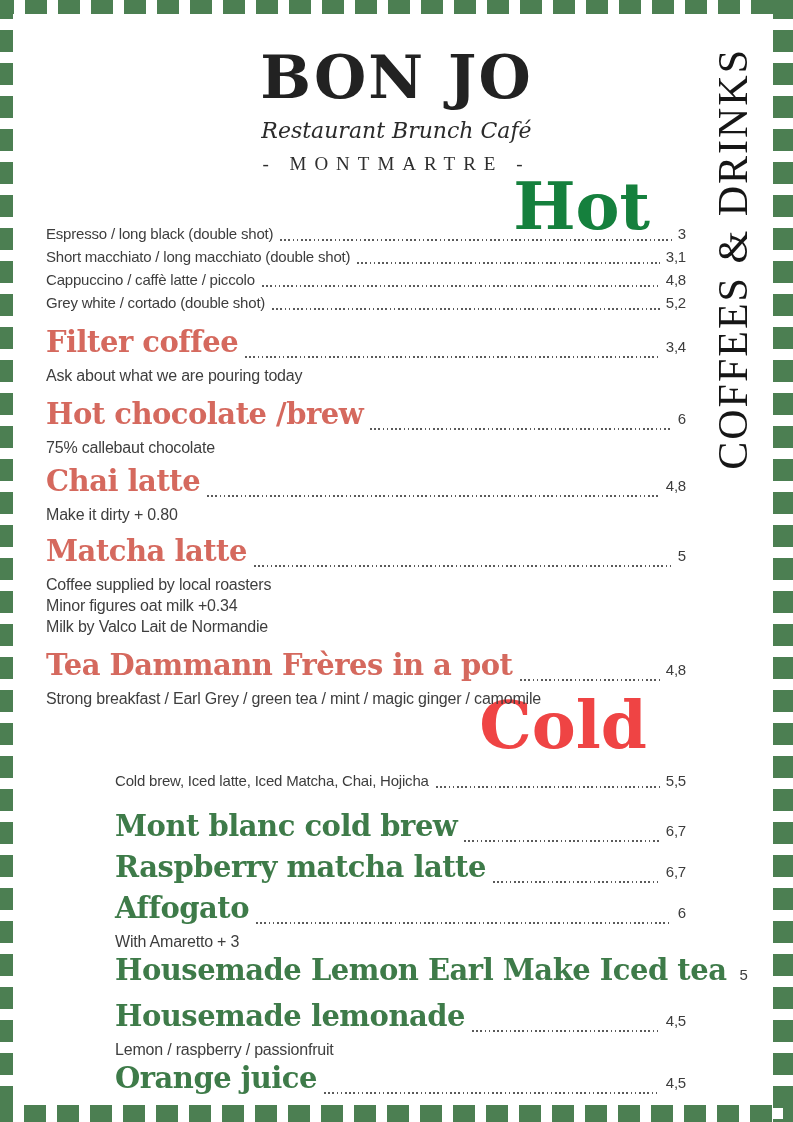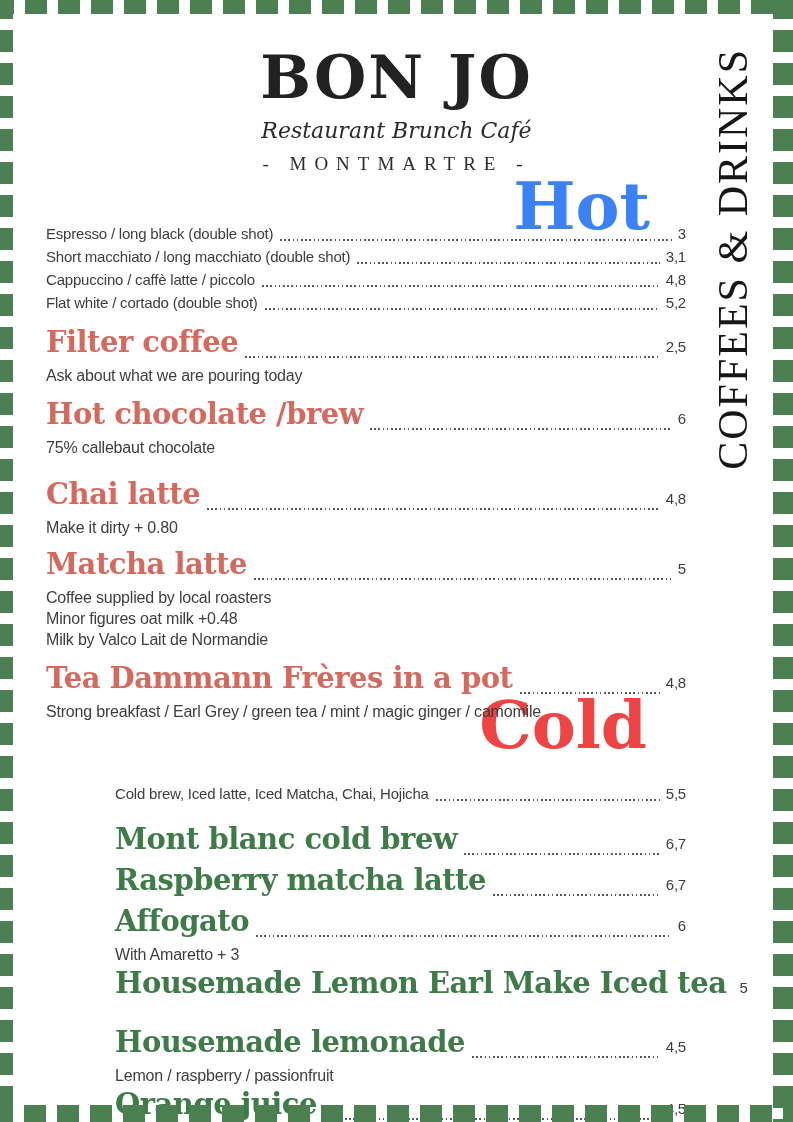--- a/index.html
+++ b/index.html
@@ -80,21 +80,21 @@
   
   .watermark {
     position: absolute;
     font-family: "DejaVu Serif", serif;
     font-weight: bold;
     font-size: 66px;
     line-height: 1;
     z-index: 0;
     pointer-events: none;
   }
-  .wm-hot  { top: 173px; right: 143px; color: #3b82f6; }
+  .wm-hot  { top: 173px; right: 143px; color: #15803d; }
   .wm-cold { top: 692px; right: 146px; color: #ef4444; }
 
   
   .content {
     position: relative;
     z-index: 1;
     margin-left: 46px;
     width: 640px;
   }
   .row { display: flex; align-items: baseline; }
@@ -136,21 +136,21 @@
   .fnote {
     font-size: 16px;
     line-height: 21px;
     letter-spacing: -0.2px;
     color: #3e3e3e;
   }
 
   .cold-section { margin-left: 69px; }
   .cold-section .simple-list { margin-top: 60px; }
 
-  .mt10 { margin-top: 10px; } .mt8 { margin-top: 8px; } .mt5 { margin-top: 18px; }
+  .mt10 { margin-top: 10px; } .mt8 { margin-top: 8px; } .mt5 { margin-top: 5px; }
   .mt7 { } .mt16 { margin-top: 16px; }
 </style>
 </head>
 <body>
 
 <div class="page">
 
   <div class="b-top"></div>
   <div class="b-bottom"></div>
   <div class="b-left"></div>
@@ -179,31 +179,31 @@
         <span class="item-name">Short macchiato / long macchiato (double shot)</span>
         <span class="leader"></span>
         <span class="price">3,1</span>
       </div>
       <div class="row">
         <span class="item-name">Cappuccino / caffè latte / piccolo</span>
         <span class="leader"></span>
         <span class="price">4,8</span>
       </div>
       <div class="row">
-        <span class="item-name">Flat white / cortado (double shot)</span>
+        <span class="item-name">Grey white / cortado (double shot)</span>
         <span class="leader"></span>
         <span class="price">5,2</span>
       </div>
     </div>
 
     <div class="fitem mt10">
       <div class="row frow">
         <span class="fname hot-color">Filter coffee</span>
         <span class="leader"></span>
-        <span class="price">2,5</span>
+        <span class="price">3,4</span>
       </div>
       <div class="fnote">Ask about what we are pouring today</div>
     </div>
 
     <div class="fitem mt10">
       <div class="row frow">
         <span class="fname hot-color">Hot chocolate /brew</span>
         <span class="leader"></span>
         <span class="price">6</span>
       </div>
@@ -219,21 +219,21 @@
       <div class="fnote">Make it dirty + 0.80</div>
     </div>
 
     <div class="fitem mt8">
       <div class="row frow">
         <span class="fname hot-color">Matcha latte</span>
         <span class="leader"></span>
         <span class="price">5</span>
       </div>
       <div class="fnote">Coffee supplied by local roasters</div>
-      <div class="fnote">Minor figures oat milk +0.48</div>
+      <div class="fnote">Minor figures oat milk +0.34</div>
       <div class="fnote">Milk by Valco Lait de Normandie</div>
     </div>
 
     <div class="fitem mt10">
       <div class="row frow">
         <span class="fname hot-color">Tea Dammann Frères in a pot</span>
         <span class="leader"></span>
         <span class="price">4,8</span>
       </div>
       <div class="fnote">Strong breakfast / Earl Grey / green tea / mint / magic ginger / camomile</div>

